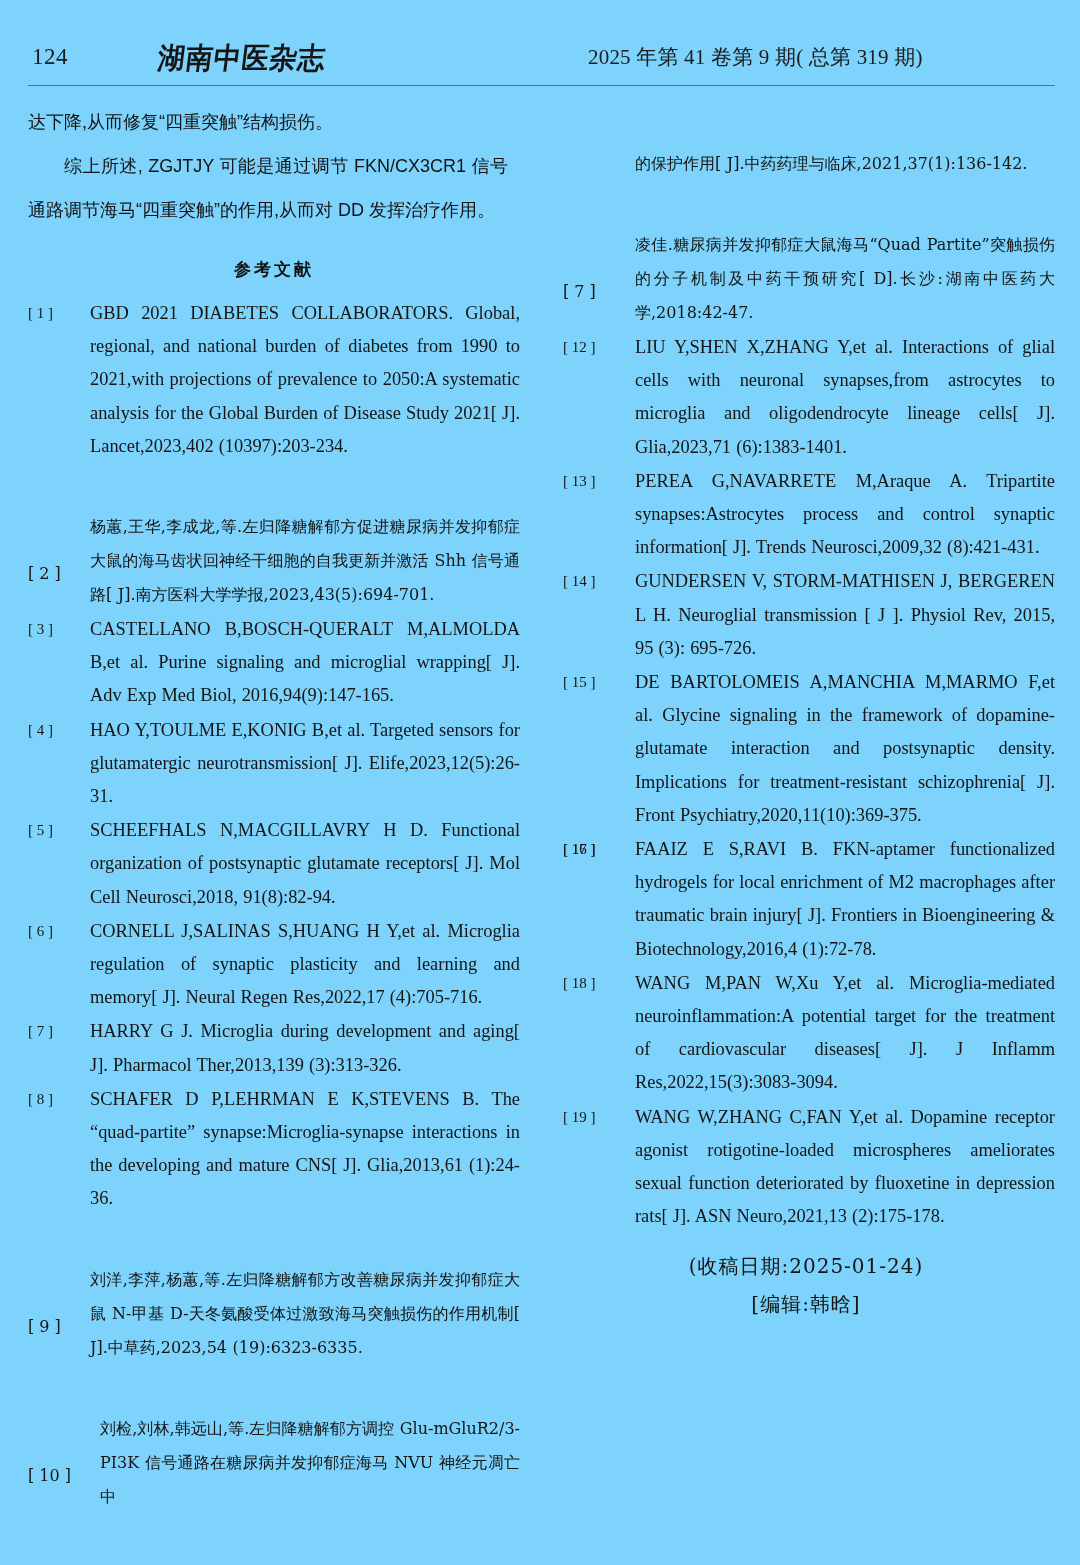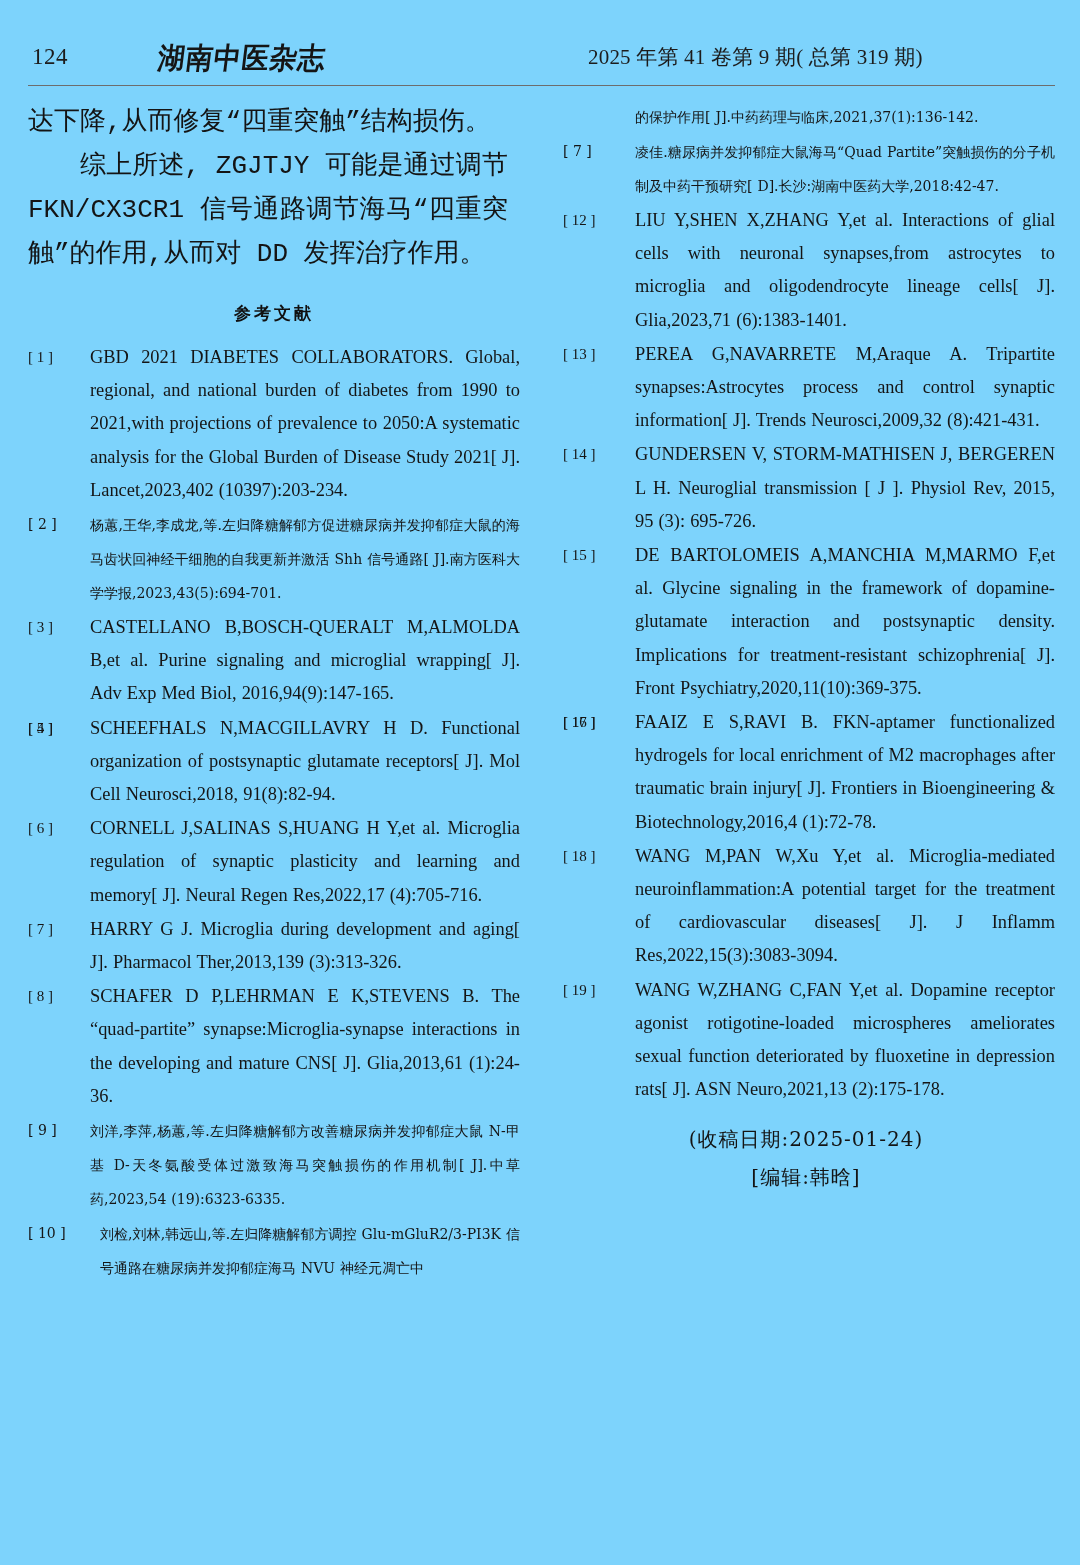--- a/index.html
+++ b/index.html
@@ -82,27 +82,27 @@
   .col {
     position: absolute;
     top: 0;
     width: 492px;
   }
   .col-left  { left: 0px; }
   .col-right { left: 535px; }
 
   
   .body-para {
-    font-size: 26px;
+    font-size: 18px;
     line-height: 44px;
     text-align: justify;
     text-justify: inter-ideograph;
     color: #141414;
     margin: 0 12px 0 0;
-    font-family: Liberation Mono, monospace;
+    font-family: Liberation Sans, sans-serif;
   }
   .body-para.indent { text-indent: 2em; }
 
   .ref-title {
     text-align: center;
     font-size: 17px;
     font-weight: 700;
     letter-spacing: 3px;
     margin: 26px 0 16px 0;
     font-family: "DejaVu Serif", "Liberation Serif", serif;
@@ -135,22 +135,23 @@
     white-space: nowrap;
     color: #151515;
   }
   .ref-text {
     display: block;
     word-spacing: 0.5px;
   }
   
   .ref-item.cjk .ref-text,
   .ref-item.cjk .ref-num {
-    font-size: 14px;
-    font-family: "DejaVu Serif", "Liberation Serif", serif;
+    font-size: 16px;
+    font-family: "DejaVu Serif", "Liberation Serif", serif;
+    margin-top: 47px;
   }
   .ref-item.cjk { line-height: 34px; }
 
   .ref-item.wide-num { padding-left: 72px; }
   .ref-item.wide-num .ref-num { width: 66px; }
 
   
   .colophon {
     margin-top: 14px;
     text-align: center;
@@ -191,20 +192,21 @@
           <li class="ref-item cjk">
             <span class="ref-num">[ 2 ]</span>
             <span class="ref-text">杨蕙,王华,李成龙,等.左归降糖解郁方促进糖尿病并发抑郁症大鼠的海马齿状回神经干细胞的自我更新并激活 Shh 信号通路[ J].南方医科大学学报,2023,43(5):694-701.</span>
           </li>
           <li class="ref-item">
             <span class="ref-num">[ 3 ]</span>
             <span class="ref-text">CASTELLANO B,BOSCH-QUERALT M,ALMOLDA B,et al. Purine signaling and microglial wrapping[ J]. Adv Exp Med Biol, 2016,94(9):147-165.</span>
           </li>
           <li class="ref-item">
             <span class="ref-num">[ 4 ]</span>
+            <span class="ref-text">HAO Y,TOULME E,KONIG B,et al. Targeted sensors for glutamatergic neurotransmission[ J]. Elife,2023,12(5):26-31.</span>
           </li>
           <li class="ref-item">
             <span class="ref-num">[ 5 ]</span>
             <span class="ref-text">SCHEEFHALS N,MACGILLAVRY H D. Functional organization of postsynaptic glutamate receptors[ J]. Mol Cell Neurosci,2018, 91(8):82-94.</span>
           </li>
           <li class="ref-item">
             <span class="ref-num">[ 6 ]</span>
             <span class="ref-text">CORNELL J,SALINAS S,HUANG H Y,et al. Microglia regulation of synaptic plasticity and learning and memory[ J]. Neural Regen Res,2022,17 (4):705-716.</span>
           </li>
           <li class="ref-item">

